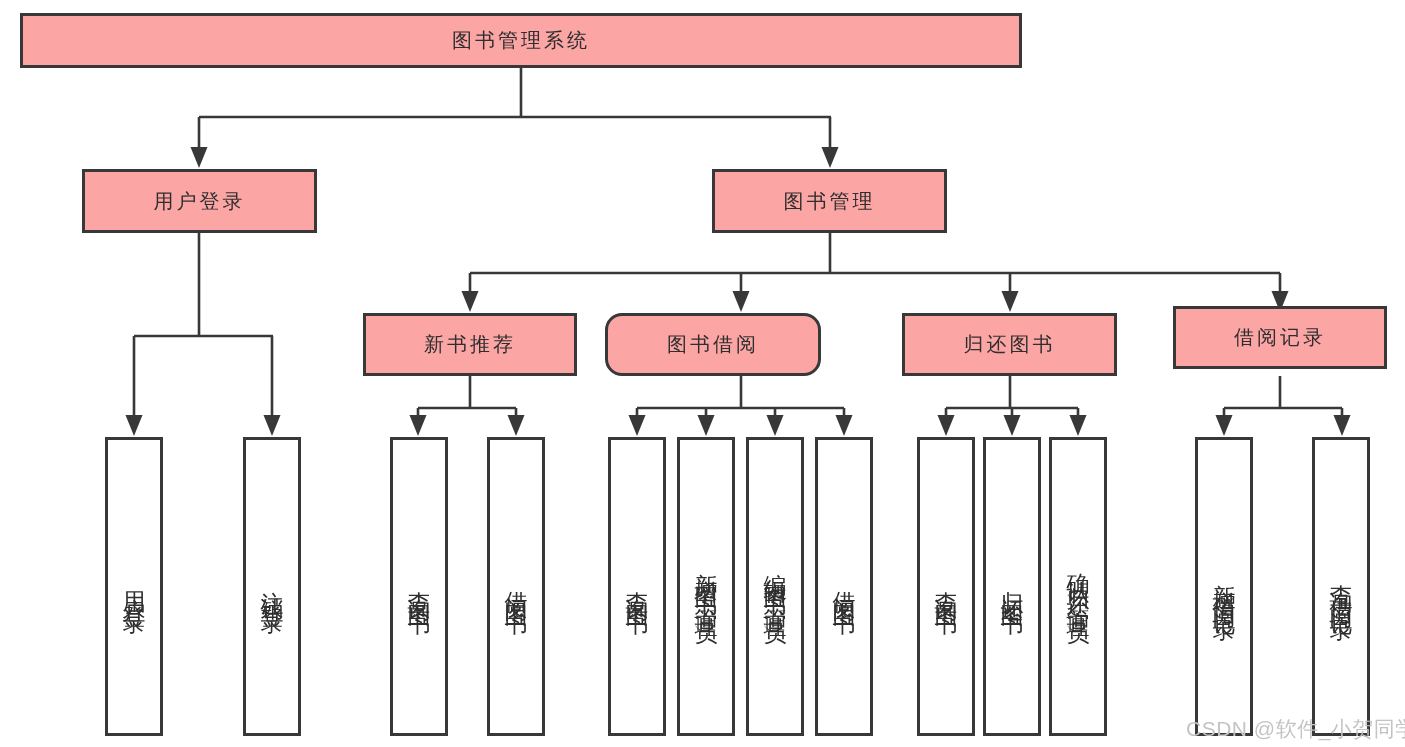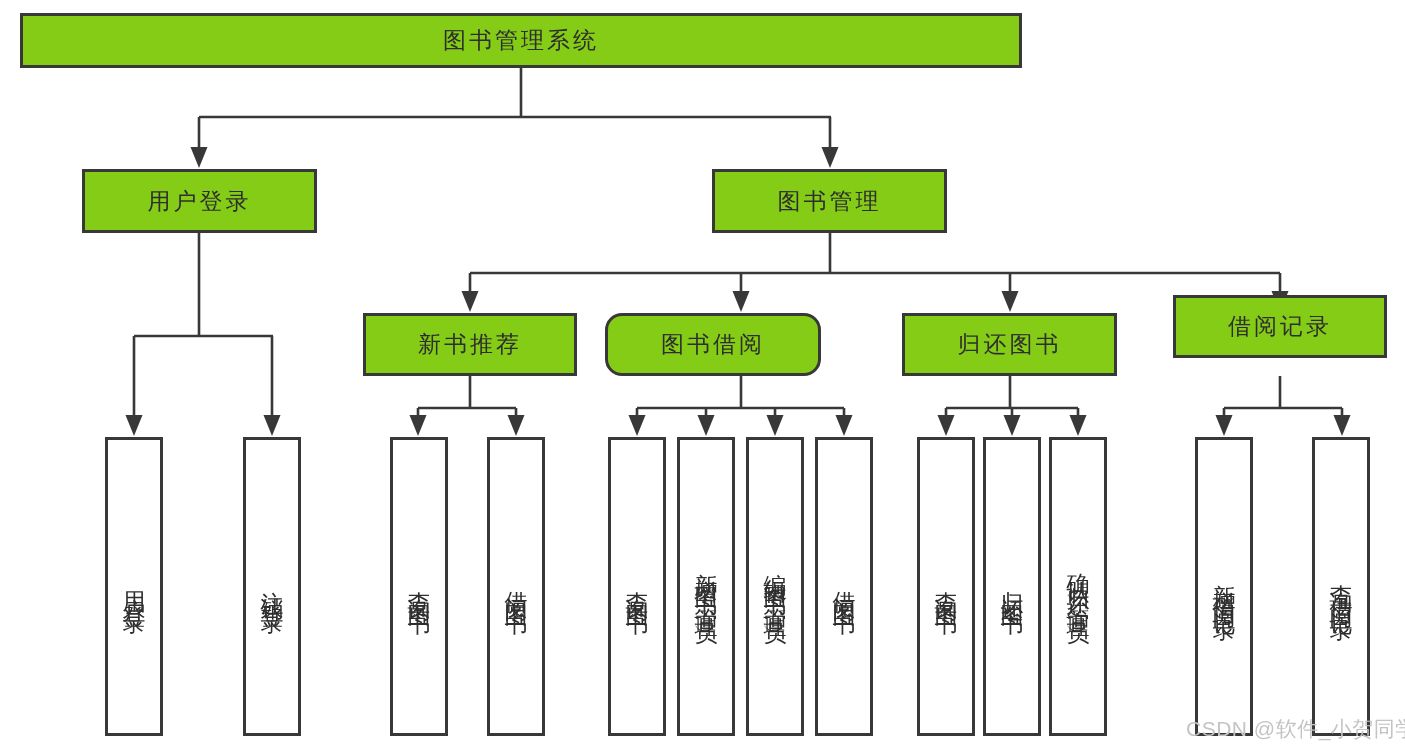--- a/index.html
+++ b/index.html
@@ -12,24 +12,24 @@
   body{
     width:1405px;height:747px;
     position:relative;
     overflow:hidden;
     font-family:"Liberation Sans","DejaVu Sans",sans-serif;
   }
   .stage{position:absolute;left:0;top:0;width:1405px;height:747px;}
   svg.wires{position:absolute;left:0;top:0;z-index:1;}
   .hbox{
     position:absolute;z-index:2;
-    background:#84cc16;
+    background:#fca5a5;
     border:3px solid var(--line);
     display:flex;align-items:center;justify-content:center;
-    font-size:23px;letter-spacing:3px;color:var(--text);
+    font-size:20px;letter-spacing:3px;color:var(--text);
     white-space:nowrap;
     text-align:right;
   }
   .vbox{
     position:absolute;z-index:2;
     width:58px;height:299px;top:437px;
     background:#ffffff;
     border:3px solid var(--line);
     writing-mode:vertical-rl;
     text-orientation:mixed;
@@ -117,21 +117,21 @@
   </svg>
 
   <div class="hbox" style="left:20px;top:13px;width:1002px;height:55px;">图书管理系统</div>
 
   <div class="hbox" style="left:82px;top:169px;width:235px;height:64px;">用户登录</div>
   <div class="hbox" style="left:363px;top:313px;width:214px;height:63px;">新书推荐</div>
 
   <div class="hbox" style="left:712px;top:169px;width:235px;height:64px;">图书管理</div>
   <div class="hbox" style="left:605px;top:313px;width:216px;height:63px;border-radius:17px;">图书借阅</div>
   <div class="hbox" style="left:902px;top:313px;width:215px;height:63px;">归还图书</div>
-  <div class="hbox" style="left:1173px;top:295px;width:214px;height:63px;">借阅记录</div>
+  <div class="hbox" style="left:1173px;top:306px;width:214px;height:63px;">借阅记录</div>
 
   <div class="vbox" style="left:105px;">用户登录</div>
   <div class="vbox" style="left:243px;">注销登录</div>
 
   <div class="vbox" style="left:390px;">查询图书</div>
   <div class="vbox" style="left:487px;">借阅图书</div>
 
   <div class="vbox" style="left:608px;">查询图书</div>
   <div class="vbox" style="left:677px;">新增图书（管理员）</div>
   <div class="vbox" style="left:746px;">编辑图书（管理员）</div>

